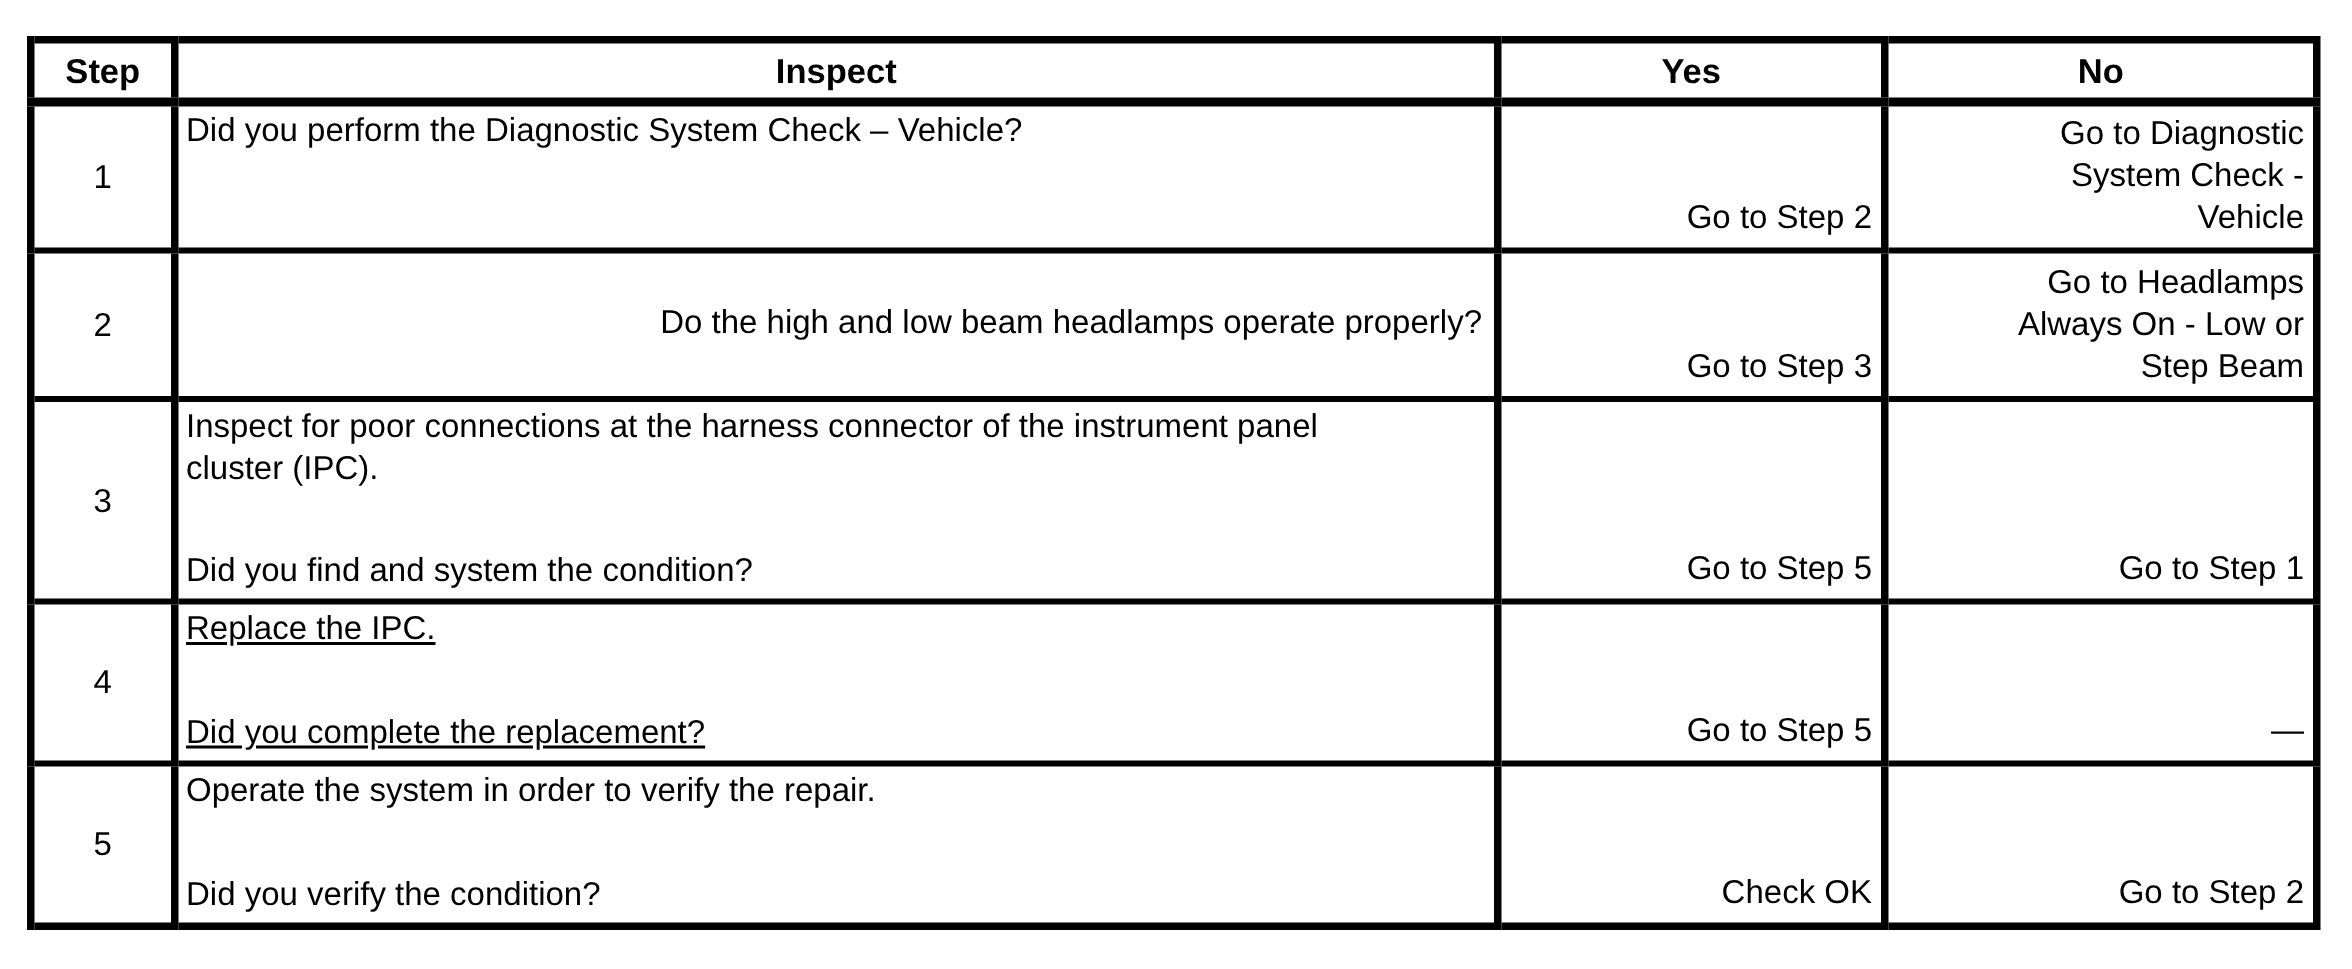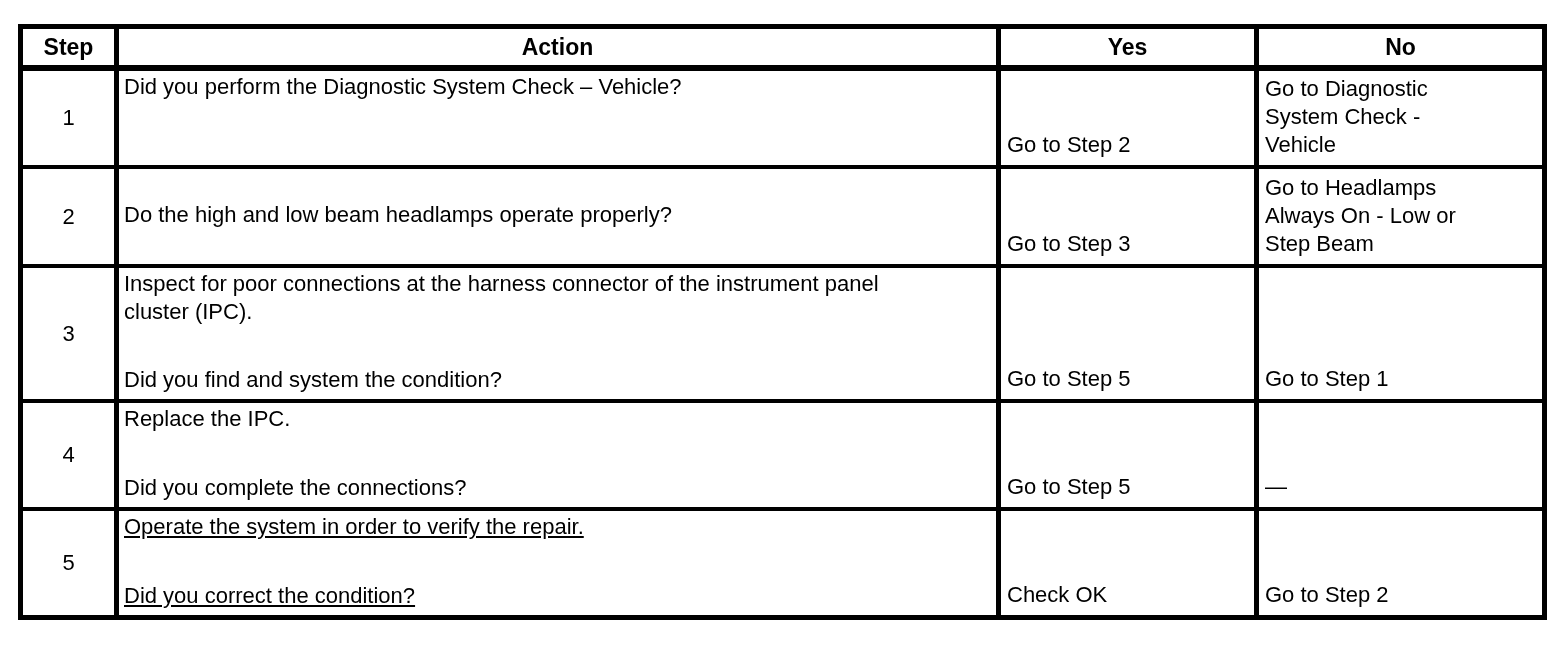--- a/index.html
+++ b/index.html
@@ -54,55 +54,55 @@
   td.action-cell {
     vertical-align: top;
     padding: 2px 8px 5px 5px;
     margin-top: 12px;
   }
   .action-wrap {
     display: flex;
     flex-direction: column;
   }
   .action-wrap.top     { justify-content: flex-start; }
-  .action-wrap.middle  { justify-content: center; }
+  .action-wrap.middle  { justify-content: center; align-items: flex-end; }
   .action-wrap.between { justify-content: space-between; }
   .action-para {
     white-space: pre-line;
     text-align: left;
   }
   td.yes-cell, td.no-cell {
     vertical-align: bottom;
-    text-align: left;
+    text-align: right;
     padding: 4px 6px 6px 6px;
     white-space: pre-line;
     margin-top: 17px;
   }
   
   tr.row-0 .action-wrap { height: 84px;  }
   tr.row-1 .action-wrap { height: 88px;  }
   tr.row-2 .action-wrap { height: 124px; }
-  tr.row-3 .action-wrap { height: 97px;  }
-  tr.row-4 .action-wrap { height: 97px; text-decoration: underline;  }
+  tr.row-3 .action-wrap { height: 97px; text-decoration: underline;  }
+  tr.row-4 .action-wrap { height: 97px;  }
 </style>
 </head>
 <body>
 
 <div class="table-wrap">
   <table class="diag-table">
     <colgroup>
       <col class="col-step">
       <col class="col-action">
       <col class="col-yes">
       <col class="col-no">
     </colgroup>
     <thead>
       <tr>
         <th>Step</th>
-        <th>Action</th>
+        <th>Inspect</th>
         <th>Yes</th>
         <th>No</th>
       </tr>
     </thead>
     <tbody id="table-body">
   <tr class="row-0">
     <td class="step-cell">1</td>
     <td class="action-cell">
       <div class="action-wrap top">
               <div class="action-para">Did you perform the Diagnostic System Check – Vehicle?</div>
@@ -138,33 +138,33 @@
     </td>
     <td class="yes-cell">Go to Step 5</td>
     <td class="no-cell">Go to Step 1</td>
   </tr>
 
   <tr class="row-3">
     <td class="step-cell">4</td>
     <td class="action-cell">
       <div class="action-wrap between">
               <div class="action-para">Replace the IPC.</div>
-              <div class="action-para">Did you complete the connections?</div>
+              <div class="action-para">Did you complete the replacement?</div>
             </div>
     </td>
     <td class="yes-cell">Go to Step 5</td>
     <td class="no-cell">—</td>
   </tr>
 
   <tr class="row-4">
     <td class="step-cell">5</td>
     <td class="action-cell">
       <div class="action-wrap between">
               <div class="action-para">Operate the system in order to verify the repair.</div>
-              <div class="action-para">Did you correct the condition?</div>
+              <div class="action-para">Did you verify the condition?</div>
             </div>
     </td>
     <td class="yes-cell">Check OK</td>
     <td class="no-cell">Go to Step 2</td>
   </tr>
 </tbody>
   </table>
 </div>
 
 </body></html>

